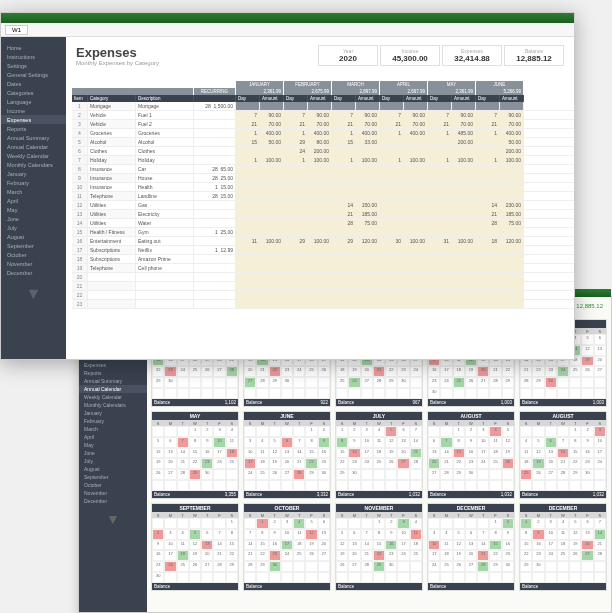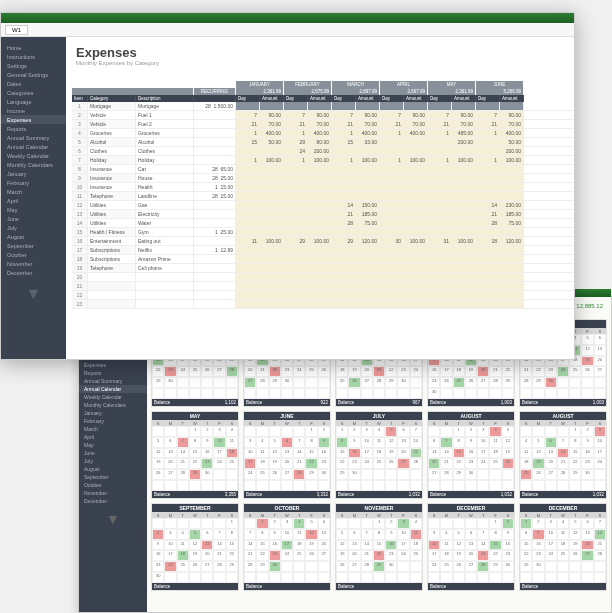--- a/index.html
+++ b/index.html
@@ -1047,20 +1047,38 @@
       <div class="sbi">November</div>
       <div class="sbi">December</div>
       <div class="arrow">▼</div>
     </div>
   <div class="front-content">
     <div class="fc-head">
       <div>
         <div class="fc-title">Expenses</div>
         <div class="fc-sub">Monthly Expenses by Category</div>
       </div>
+      <div class="fc-summary" id="fc-summary">
+          <div class="fc-stat">
+            <div class="lbl">Year</div>
+            <div class="val">2020</div>
+          </div>
+          <div class="fc-stat">
+            <div class="lbl">Income</div>
+            <div class="val">45,300.00</div>
+          </div>
+          <div class="fc-stat">
+            <div class="lbl">Expenses</div>
+            <div class="val">32,414.88</div>
+          </div>
+          <div class="fc-stat">
+            <div class="lbl">Balance</div>
+            <div class="val">12,885.12</div>
+          </div>
+        </div>
     </div>
     <div class="exp-table">
       <div class="month-strip" id="month-strip">
           <div class="mc first"></div>
           <div class="mc">JANUARY</div>
           <div class="mc">FEBRUARY</div>
           <div class="mc">MARCH</div>
           <div class="mc">APRIL</div>
           <div class="mc">MAY</div>
           <div class="mc">JUNE</div>

